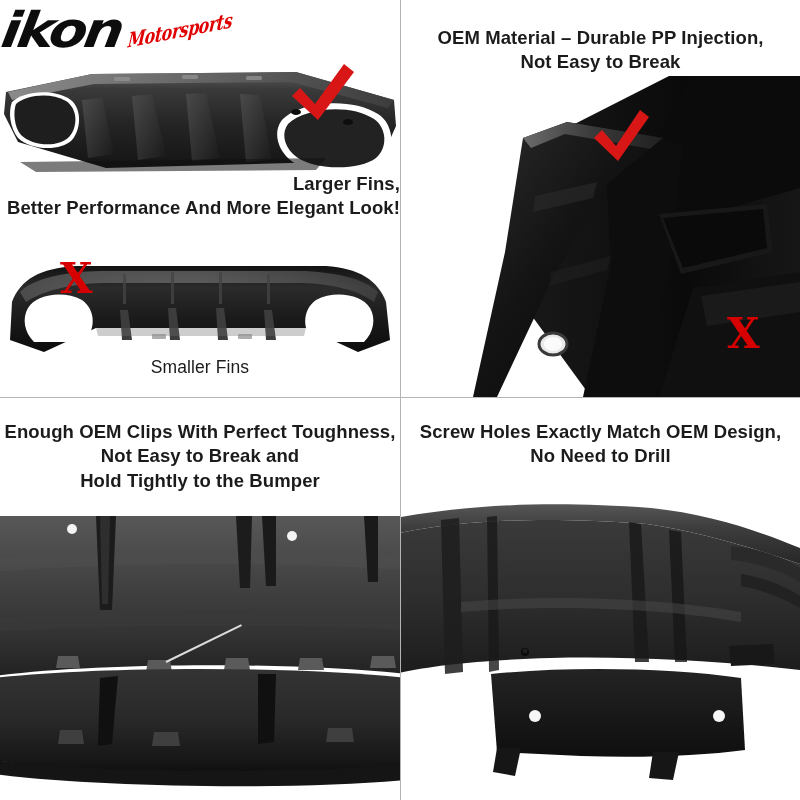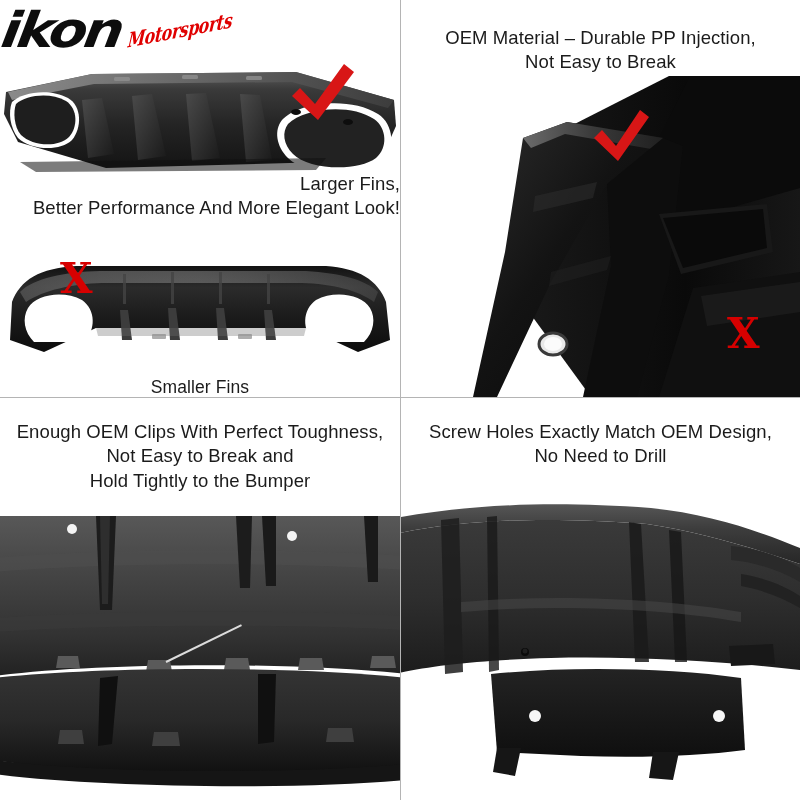--- a/index.html
+++ b/index.html
@@ -49,21 +49,21 @@
   .caption {
     position: absolute;
     width: 100%;
     text-align: center;
     color: #1b1b1b;
     font-size: 17.5px;
     line-height: 1.32;
     letter-spacing: 0.1px;
     white-space: pre-line;
   }
-  .caption.big { font-size: 18.5px; }
+  .caption.big { font-size: 18.5px; font-weight: bold; }
 
   
   #logo {
     position: absolute;
     left: 6px;
     top: 4px;
     width: 250px;
     height: 62px;
   }
   #logo .word {
@@ -212,21 +212,21 @@
       <rect x="213" y="14" width="3" height="32" fill="#444" opacity="0.8"></rect>
       <rect x="261" y="16" width="3" height="30" fill="#444" opacity="0.8"></rect>
 
       <path d="M90,70 L300,70 L298,78 L92,78 Z" fill="#707070" opacity="0.35"></path>
       <rect x="146" y="76" width="14" height="5" rx="1" fill="#8a8a8a" opacity="0.7"></rect>
       <rect x="232" y="76" width="14" height="5" rx="1" fill="#8a8a8a" opacity="0.7"></rect>
     </svg>
 
     <div class="mark-x" style="left:60px; top:258px; font-size:42px;">X</div>
 
-    <div class="caption" style="top:376px;">Smaller Fins</div>
+    <div class="caption" style="top:356px;">Smaller Fins</div>
   </div>
 
   <div class="quad quad-tr">
 
     <div class="caption big" style="top:26px;">OEM Material – Durable PP Injection,
 Not Easy to Break</div>
 
     <svg class="photo" style="left:0px; top:76px; width:399px; height:321px;" viewBox="0 0 399 321">
       <defs>
         <linearGradient id="gFace1" x1="0" y1="0" x2="1" y2="1">

